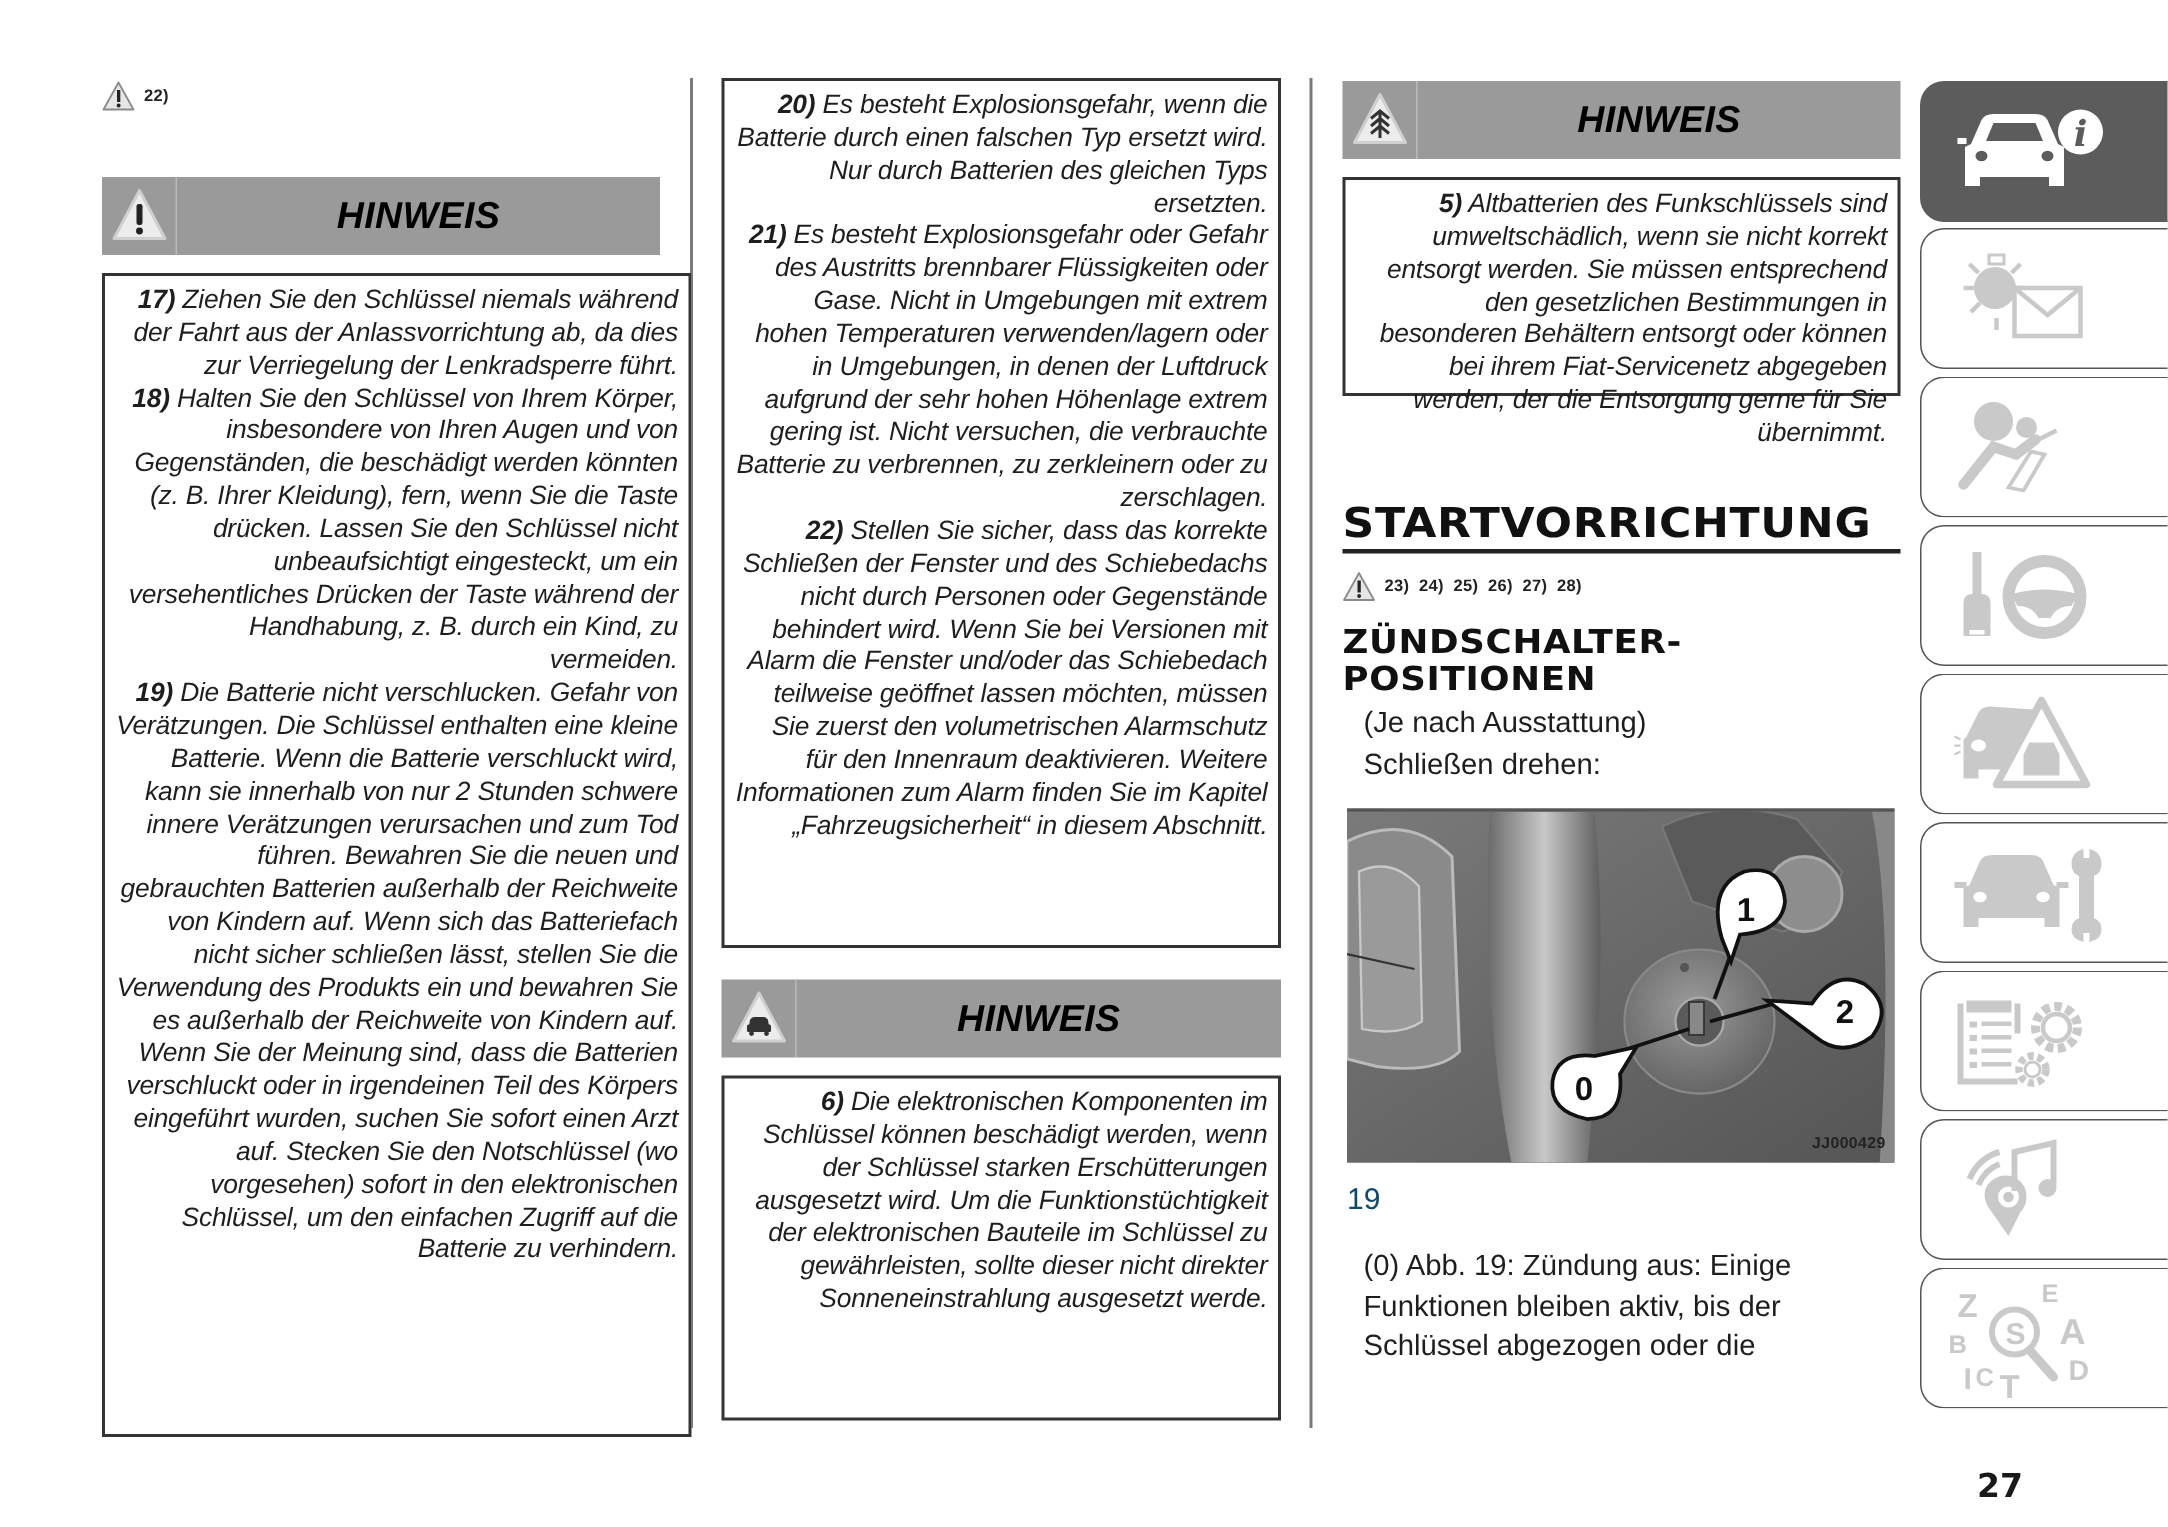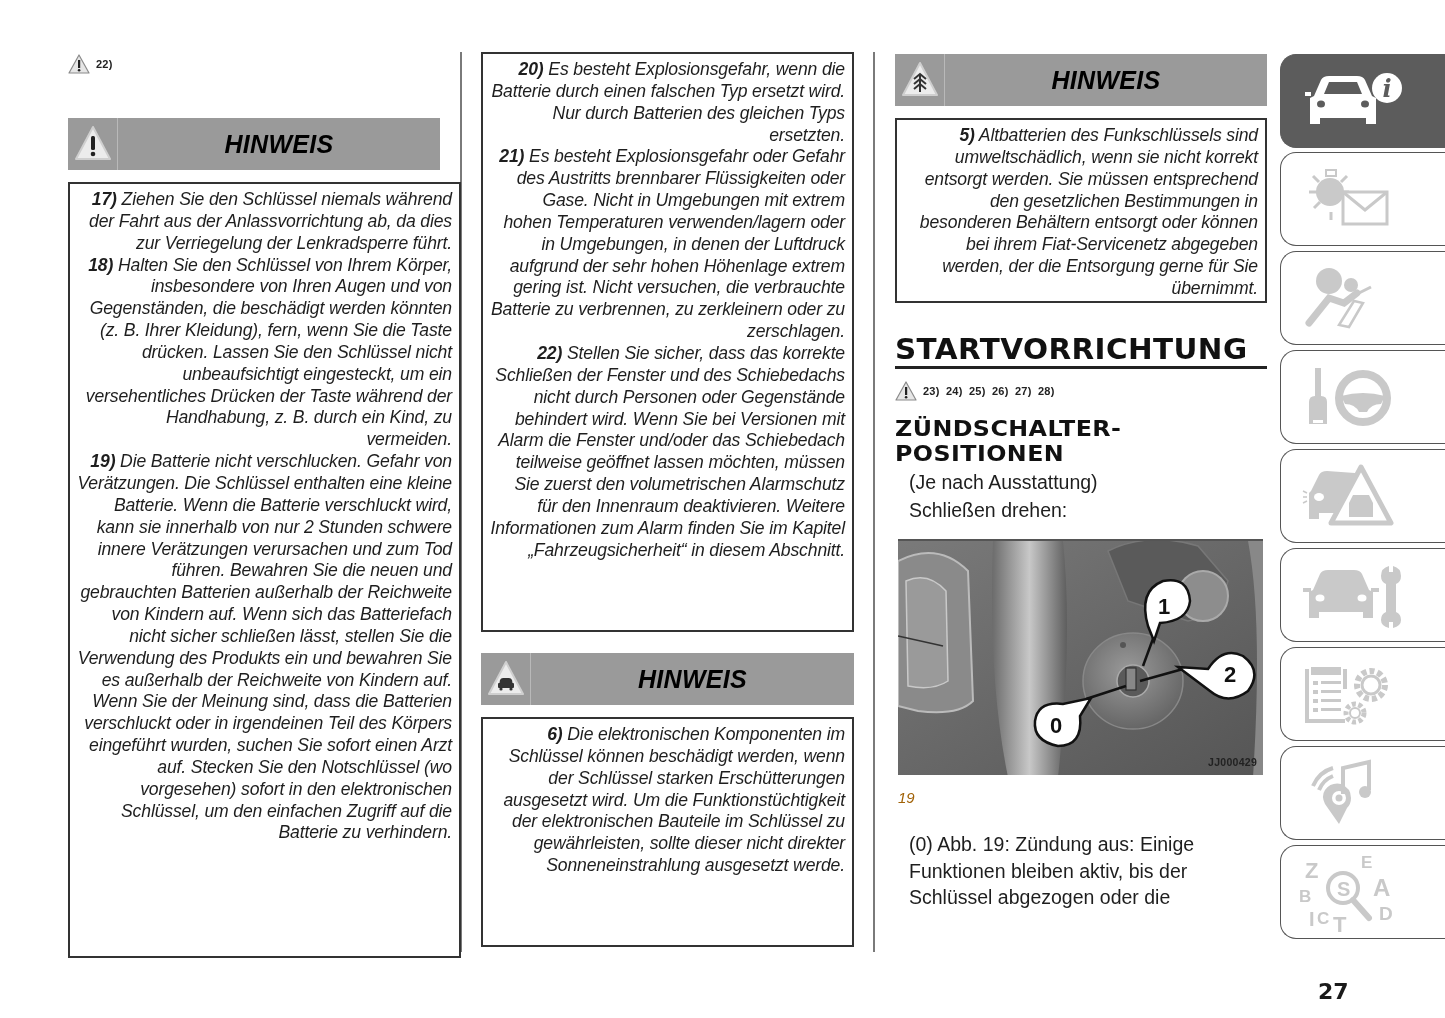--- a/index.html
+++ b/index.html
@@ -21,21 +21,21 @@
   .box p b { font-weight: bold; font-style: italic; }
 
   .section-title { position: absolute; font-family: "DejaVu Sans", sans-serif; font-weight: bold; color: #111; }
   .h1 { font-size: 27.5px; letter-spacing: 0.4px; transform: scaleX(1.07); transform-origin: left; }
   .h1-rule { position: absolute; height: 3px; background: #222; }
   .h2 { font-size: 22px; line-height: 24px; letter-spacing: 0.4px; transform: scaleX(1.08); transform-origin: left; }
 
   .body-text { position: absolute; font-size: 19.5px; line-height: 27px; color: #1e1e1e; margin-left: 14px; }
 
   .figure { position: absolute; border-top: 2px solid #555; overflow: hidden; background: #6a6a6a; }
-  .fig-caption-num { position: absolute; font-size: 15px; color: #a16207; font-style: italic; }
+  .fig-caption-num { position: absolute; font-size: 20px; color: #0c4a6e; }
   .fig-caption-code { position: absolute; font-size: 10.5px; font-weight: bold; color: #222; letter-spacing: 0.3px; }
 
   .tab { position: absolute; left: 1280px; width: 180px; height: 94px; border: 1.5px solid #555; border-radius: 16px 0 0 16px; border-right: none; background: #fff; display: flex; align-items: center; padding-left: 18px; }
   .tab.active { background: #5c5c5c; border-color: #5c5c5c; }
 
   .page-number { position: absolute; left: 1318px; top: 979px; font-family: "DejaVu Sans", sans-serif; font-weight: bold; font-size: 22px; color: #1a1a1a; }
 </style>
 </head>
 <body>
 
@@ -94,21 +94,21 @@
 <div class="banner" style="left:895px; top:54px; width:372px;">
   <div class="icon-cell">
     <svg width="40" height="40" viewBox="0 0 40 40">
       <path d="M20 3 L37 35 L3 35 Z" fill="#ececec" stroke="#cfcfcf" stroke-width="2" stroke-linejoin="round"></path>
       <path d="M14 19 L20 14 L26 19 M14 24 L20 19 L26 24 M14 29 L20 24 L26 29 M20 14 L20 32" stroke="#333" stroke-width="2" fill="none"></path>
     </svg>
   </div>
   <div class="banner-title">HINWEIS</div>
 </div>
 
-<div class="box" style="left:895px; top:118px; width:372px; height:185px;">
+<div class="box" style="left:895px; top:118px; width:372px; height:146px;">
   <p><b>5)</b> <span>Altbatterien des Funkschlüssels sind umweltschädlich, wenn sie nicht korrekt entsorgt werden. Sie müssen entsprechend den gesetzlichen Bestimmungen in besonderen Behältern entsorgt oder können bei ihrem Fiat-Servicenetz abgegeben werden, der die Entsorgung gerne für Sie übernimmt.</span></p>
 </div>
 
 <div class="section-title h1" style="left:895px; top:333px;">STARTVORRICHTUNG</div>
 <div class="h1-rule" style="left:895px; top:366px; width:372px;"></div>
 
 <div class="ref-line" style="left:895px; top:381px;">
   <svg class="tri-icon" viewBox="0 0 22 20">
     <path d="M11 1 L21 19 L1 19 Z" fill="#e6e6e6" stroke="#8a8a8a" stroke-width="1.2" stroke-linejoin="round"></path>
     <rect x="10" y="6" width="2.2" height="8" fill="#222"></rect>

